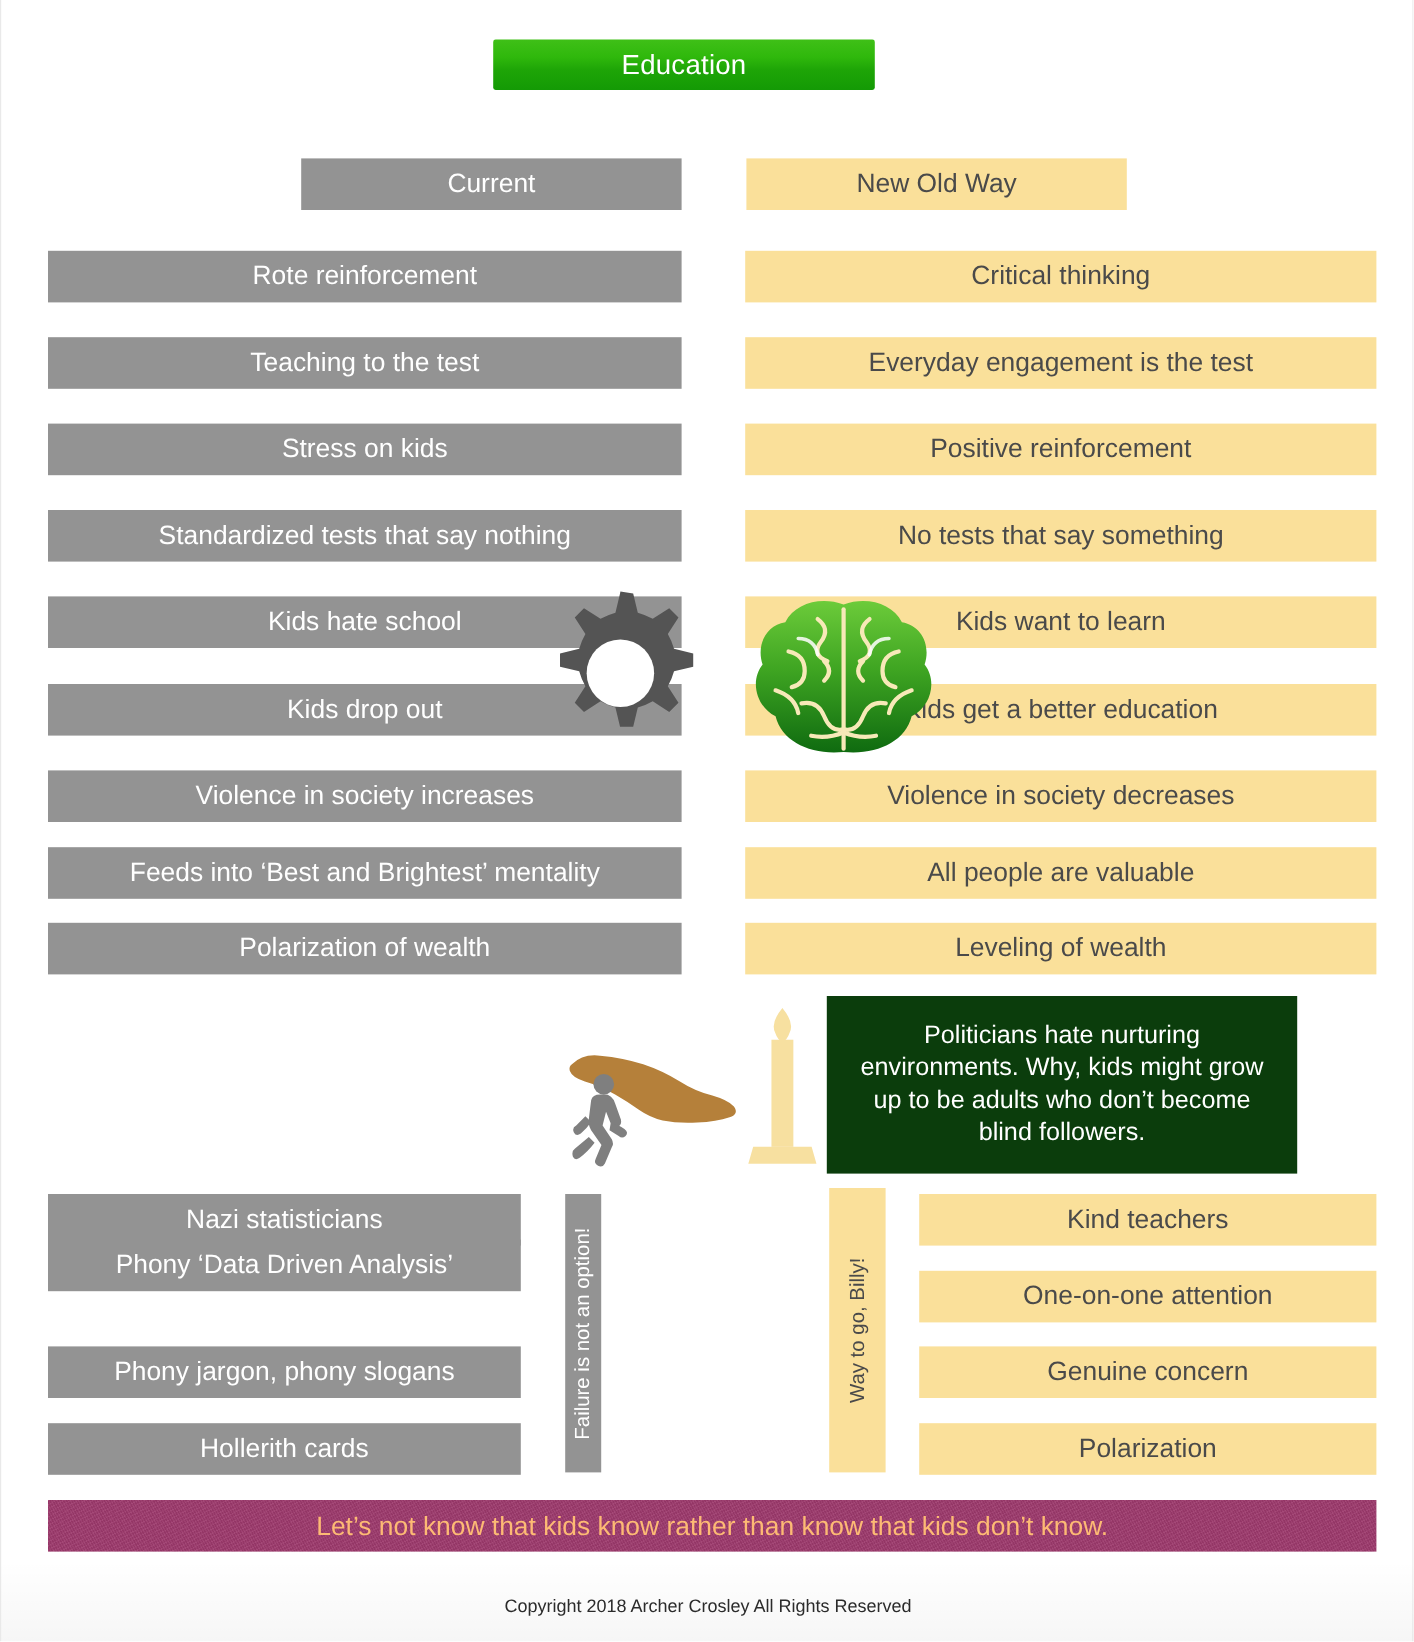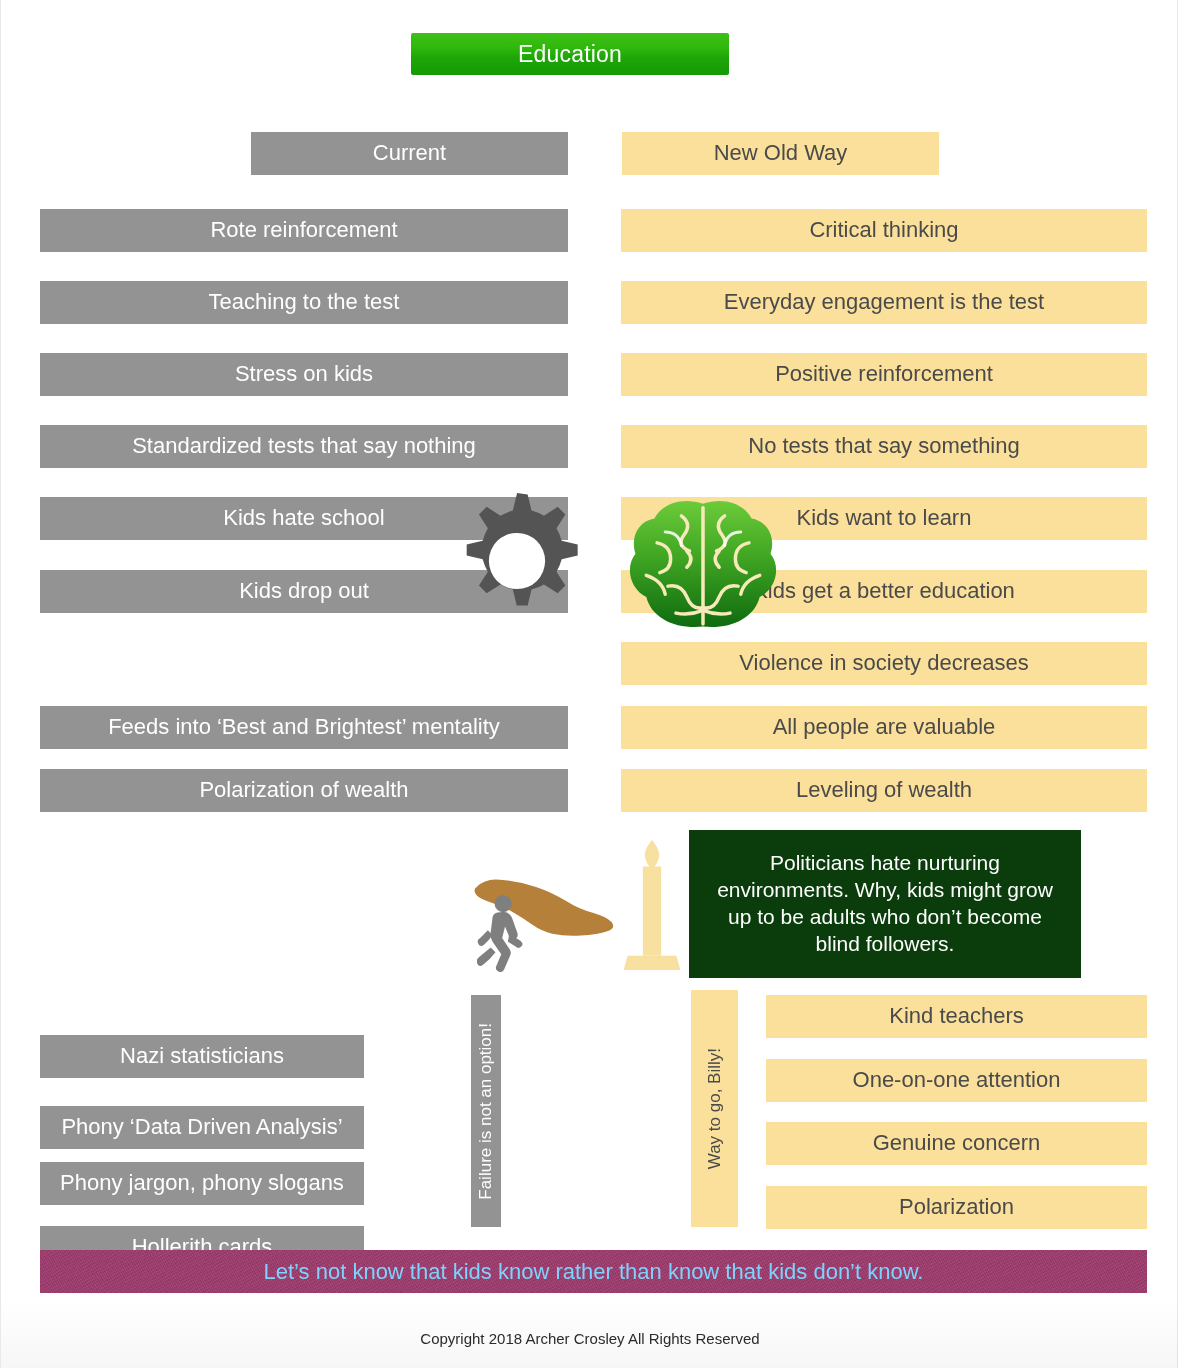--- a/index.html
+++ b/index.html
@@ -75,21 +75,21 @@
     line-height:1.28;
     box-sizing:border-box;
     padding:10px 14px;
     color:#ffffff;
     z-index:4;
   }
   .quote.black{left:108px;top:830px;width:382px;height:148px;background:#000000;}
   .quote.green{left:688px;top:830px;width:392px;height:148px;background:#0b3d0c;}
 
   
-  .blist-left{left:39px;width:324px;height:43px;margin-top:40px;}
+  .blist-left{left:39px;width:394px;height:43px;}
   .blist-right{left:765px;width:381px;height:43px;}
 
   
   .vstrip{
     position:absolute;
     display:flex;align-items:center;justify-content:center;
     font-size:17px;
     box-sizing:border-box;
   }
   .vstrip span{
@@ -98,21 +98,21 @@
     white-space:nowrap;
   }
   .vstrip.gray{left:470px;top:995px;width:30px;height:232px;background:#939393;color:#ffffff;}
   .vstrip.yellow{left:690px;top:990px;width:47px;height:237px;background:#fae09a;color:#4a4a4a;}
 
   
   .banner{
     position:absolute;left:39px;top:1250px;width:1107px;height:43px;
     background:#9e3a6d;
     display:flex;align-items:center;justify-content:center;
-    color:#7dd3fc;font-size:22px;
+    color:#fdba74;font-size:22px;
   }
   .banner::after{
     content:"";position:absolute;inset:0;
     background:
       repeating-linear-gradient(62deg, rgba(255,255,255,.045) 0 1px, rgba(0,0,0,.035) 1px 2px),
       repeating-linear-gradient(151deg, rgba(255,255,255,.035) 0 1px, rgba(0,0,0,.03) 1px 3px);
     pointer-events:none;
   }
   .banner span{position:relative;z-index:1;}
 
@@ -153,20 +153,23 @@
       <span>Stress on kids</span>
     </div>
   <div class="bar gray col-left" style="top:425px">
       <span>Standardized tests that say nothing</span>
     </div>
   <div class="bar gray col-left" style="top:497px">
       <span>Kids hate school</span>
     </div>
   <div class="bar gray col-left" style="top:570px">
       <span>Kids drop out</span>
+    </div>
+  <div class="bar gray col-left" style="top:642px">
+      <span>Violence in society increases</span>
     </div>
   <div class="bar gray col-left" style="top:706px">
       <span>Feeds into ‘Best and Brightest’ mentality</span>
     </div>
   <div class="bar gray col-left" style="top:769px">
       <span>Polarization of wealth</span>
     </div>
 
   <div class="bar yellow col-right" style="top:281px">
       <span>Everyday engagement is the test</span>
@@ -250,21 +253,21 @@
 
   <svg class="candle-icon" viewBox="0 0 60 140">
     <path fill="#f7e0a0" d="M30 4 q10 12 6 20 q-2 6 -6 8 q-4 -2 -6 -8 q-4 -8 6 -20 z"></path>
     <rect x="21" y="30" width="18" height="88" fill="#f7e0a0"></rect>
     <path fill="#f7e0a0" d="M6 118 l48 0 l4 14 l-56 0 z"></path>
   </svg>
 
   <div class="bar gray blist-left" style="top:995px">
       <span>Nazi statisticians</span>
     </div>
-  <div class="bar gray blist-left" style="top:1066px">
+  <div class="bar gray blist-left" style="top:1033px">
       <span>Phony ‘Data Driven Analysis’</span>
     </div>
   <div class="bar gray blist-left" style="top:1122px">
       <span>Phony jargon, phony slogans</span>
     </div>
   <div class="bar gray blist-left" style="top:1186px">
       <span>Hollerith cards</span>
     </div>
 
   <div class="bar yellow blist-right" style="top:995px">

